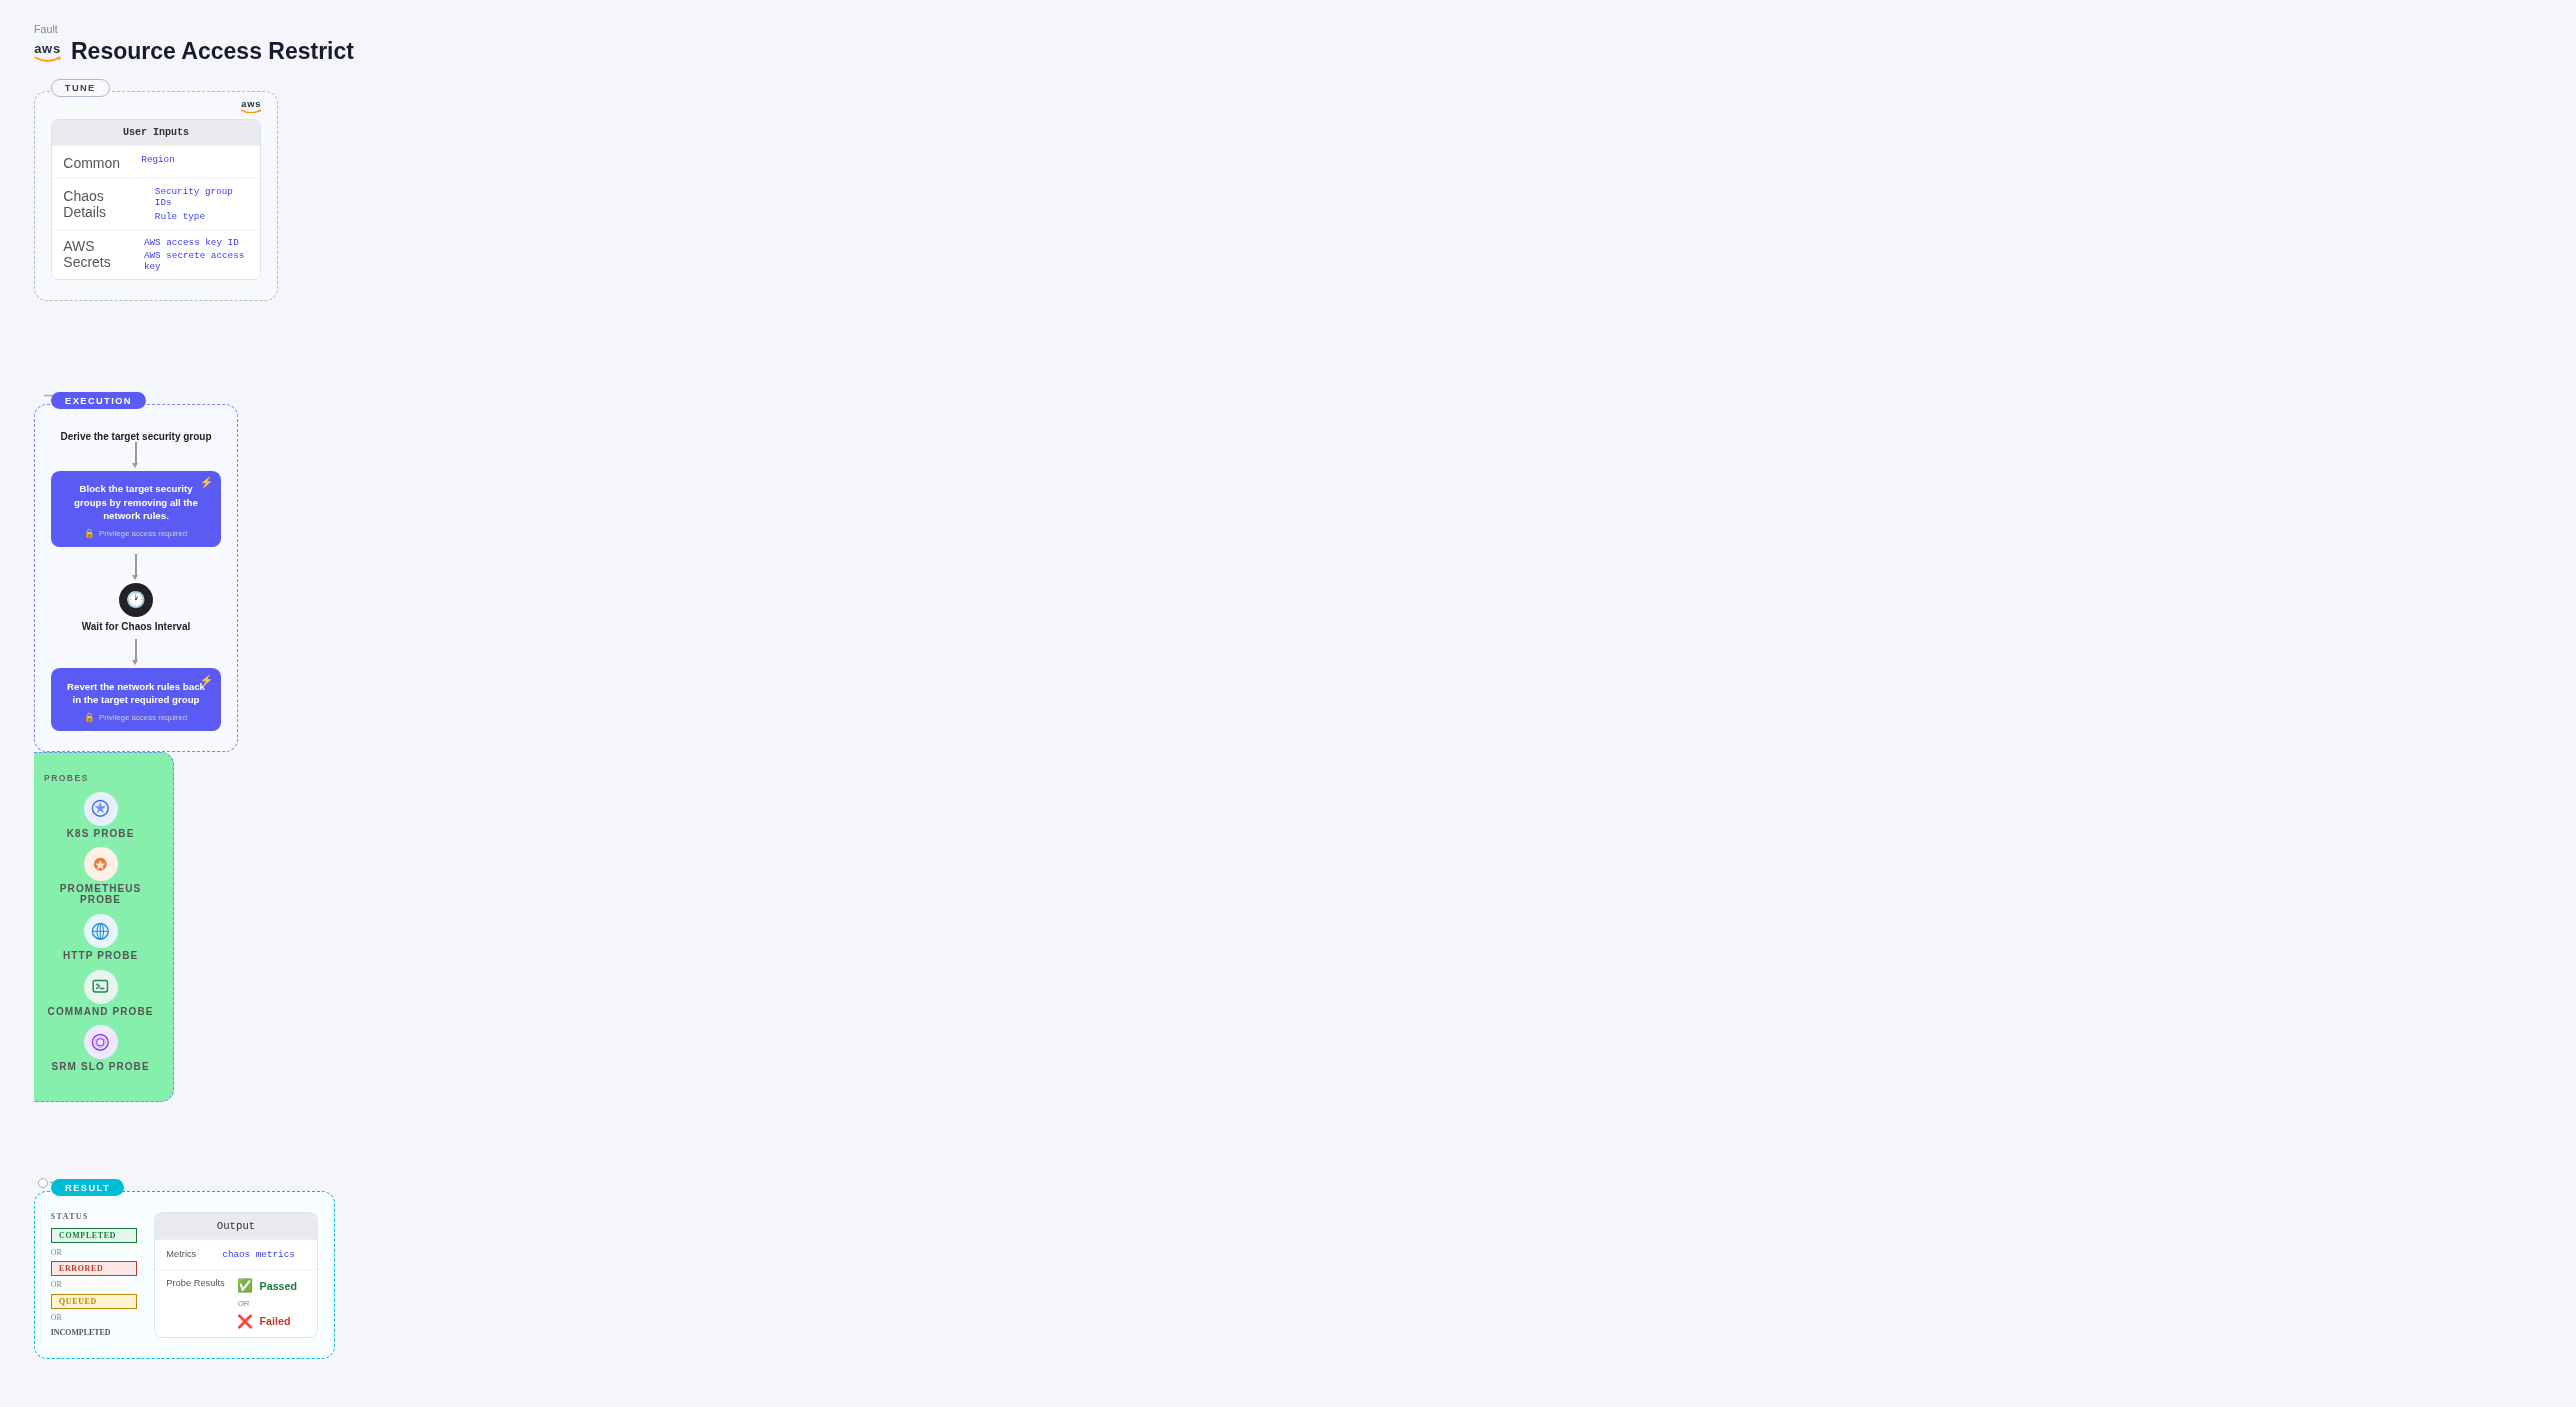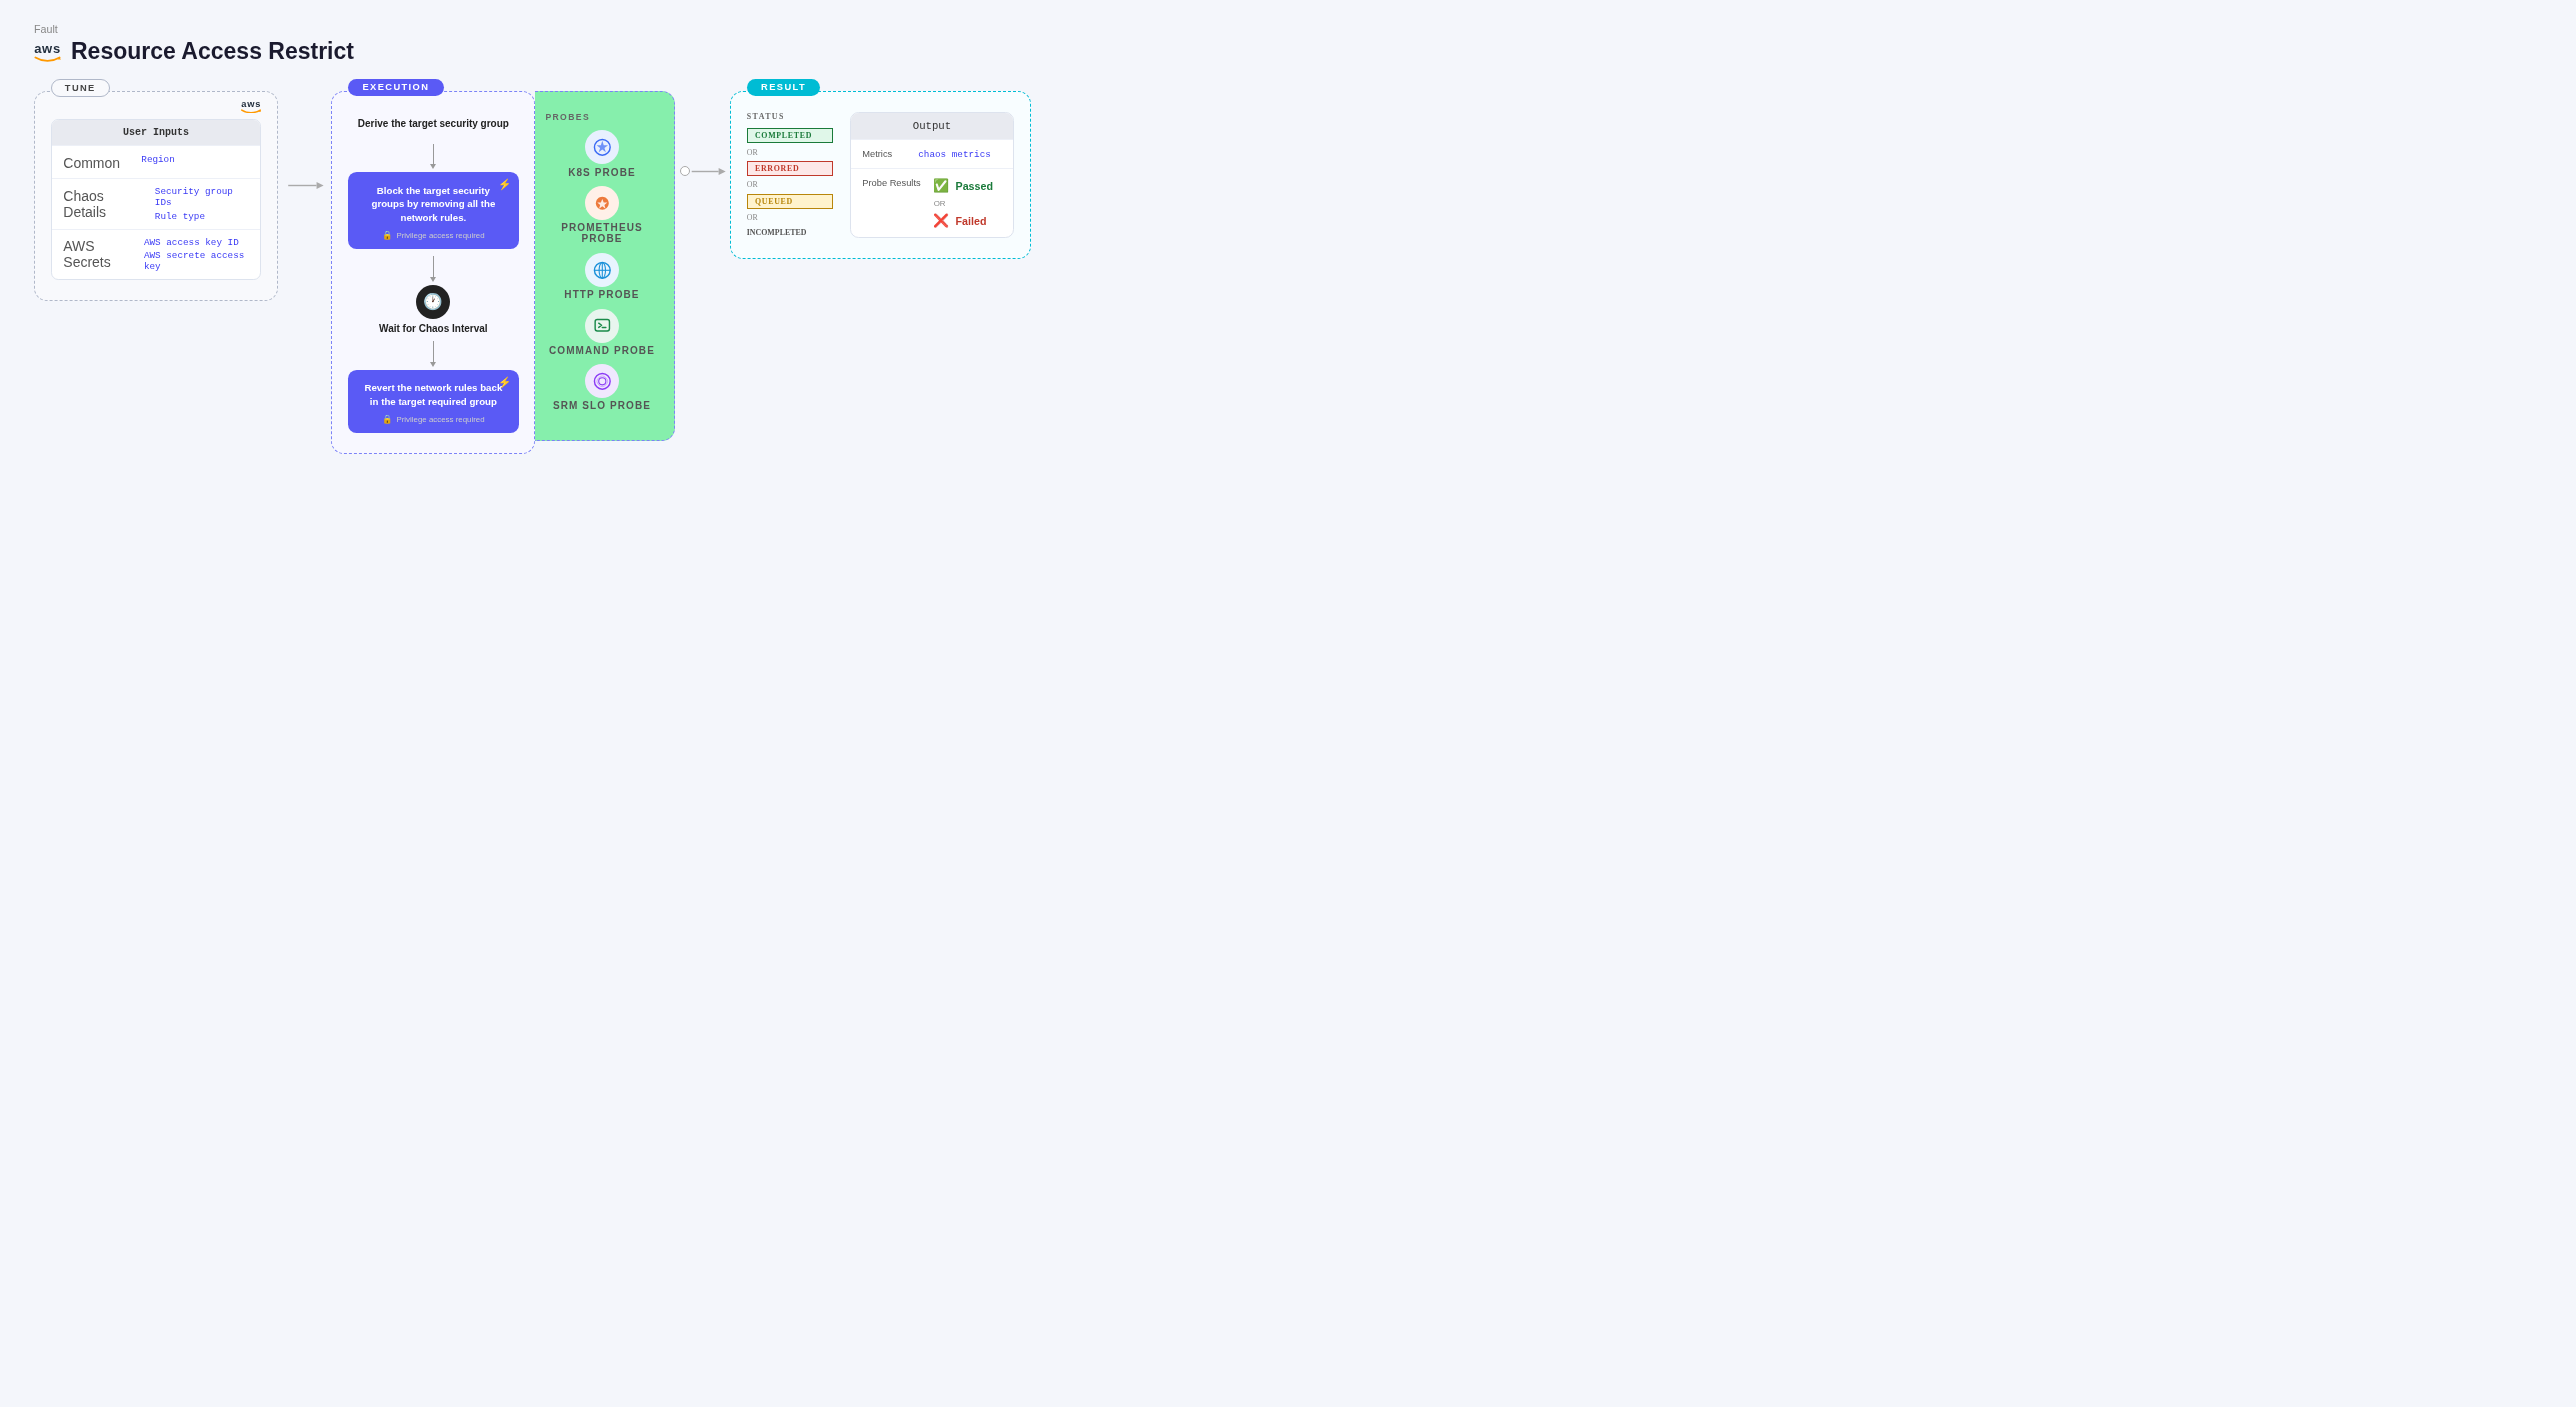--- a/index.html
+++ b/index.html
@@ -39,21 +39,21 @@
       height: 5.7px;
     }
     .page-title {
       font-size: 23px;
       font-weight: 800;
       color: #1a1a2e;
     }
 
     .diagram-area {
       display: flex;
-      flex-direction: row;
+      flex-direction: column;
       align-items: flex-start;
       gap: 0;
       width: 100%;
     }
 
     
     .tune-box {
       border: 1.4px dashed #b0b8c9;
       border-radius: 13px;
       padding: 20px 15.8px 20px 15.8px;
@@ -174,21 +174,21 @@
       font-size: 9.3px;
       font-weight: 700;
       letter-spacing: 1.4px;
       color: #fff;
     }
     .exec-step-title {
       font-size: 10px;
       font-weight: 700;
       text-align: center;
       color: #222;
-      margin-bottom: 15px;
+      margin-bottom: 0;
       margin-top: 5.7px;
     }
     .exec-step-box {
       background: #5a5af5;
       border-radius: 8.6px;
       padding: 11.5px 13px 8.6px 13px;
       color: #fff;
       text-align: center;
       width: 100%;
       position: relative;

